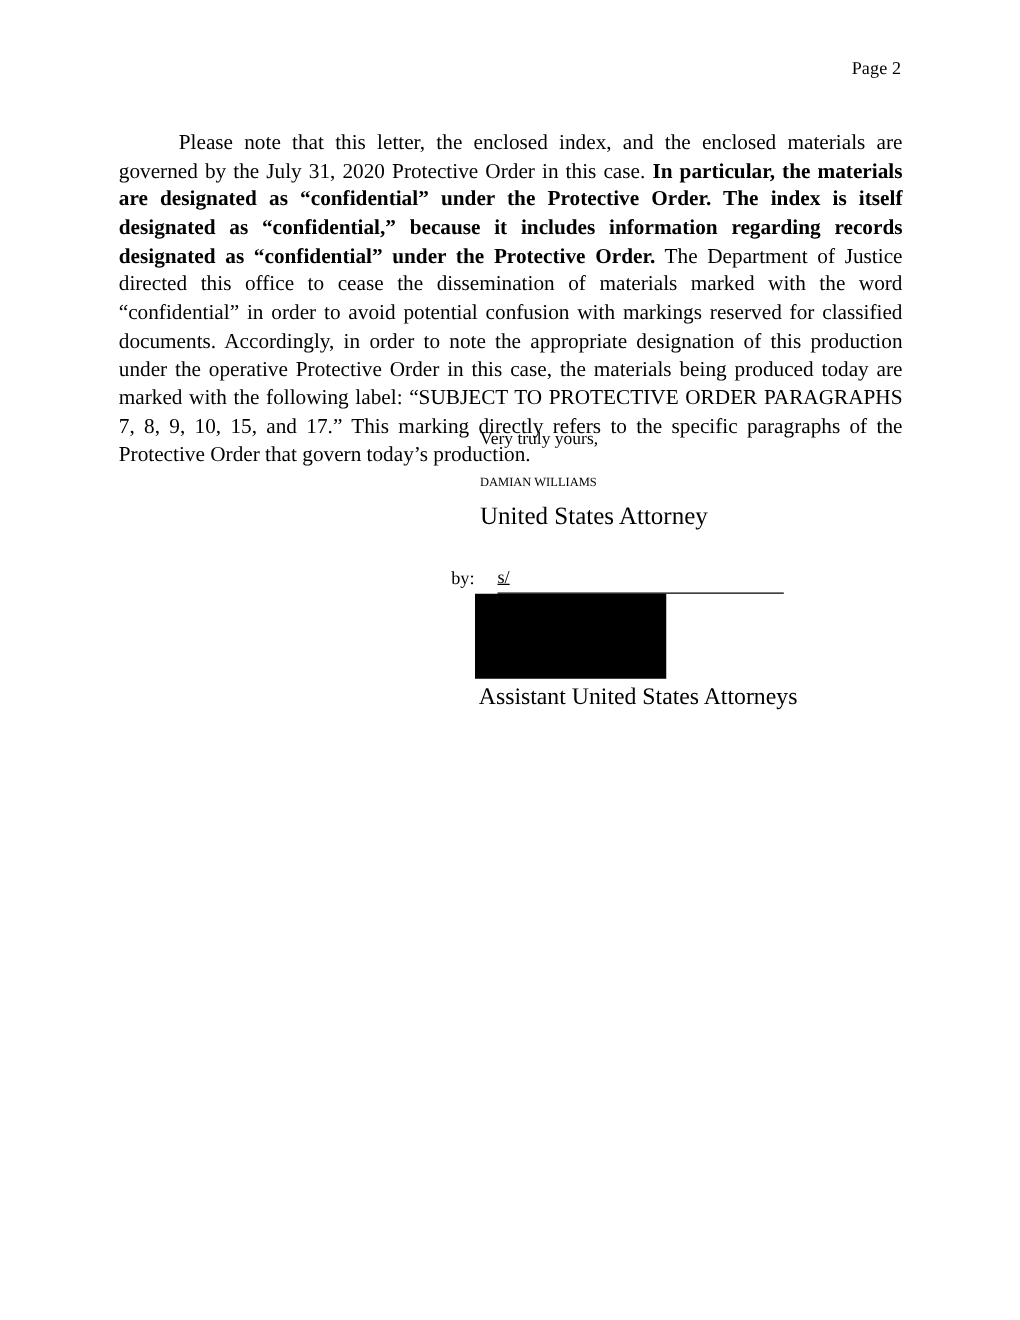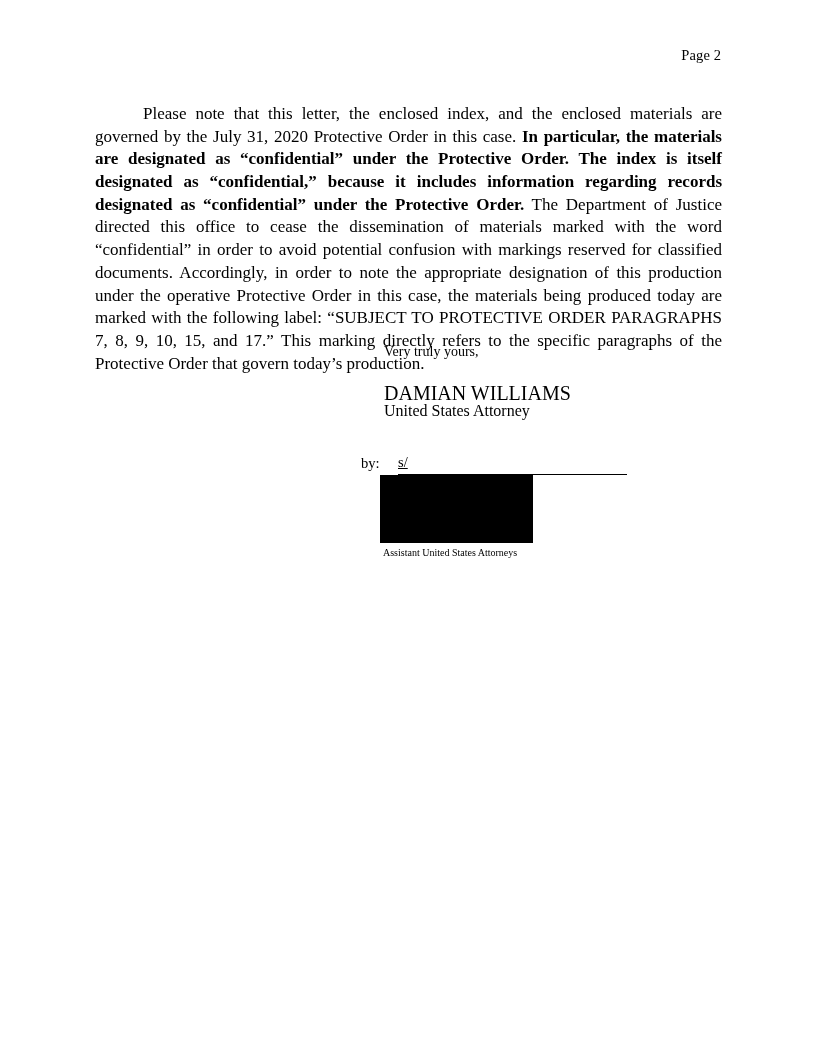--- a/index.html
+++ b/index.html
@@ -55,28 +55,28 @@
     position: absolute;
     left: 384px;
     top: 343px;
     font-size: 14px;
     line-height: 1.35;
   }
   .signer-name {
     position: absolute;
     left: 384px;
     top: 380px;
-    font-size: 20px;
+    font-size: 10px;
     line-height: 1.33;
   }
   .signer-title {
     position: absolute;
     left: 384px;
     top: 400px;
-    font-size: 16px;
+    font-size: 20px;
     line-height: 1.33;
   }
   .by-line {
     position: absolute;
     left: 361px;
     top: 455px;
     font-size: 14.6px;
     text-align: center;
   }
   .sig-mark {
@@ -99,21 +99,21 @@
     left: 380px;
     top: 475px;
     width: 153px;
     height: 68px;
     background: #000000;
   }
   .attorneys-line {
     position: absolute;
     left: 383px;
     top: 547px;
-    font-size: 10px;
+    font-size: 19px;
   }
 </style>
 </head>
 <body>
 
 <div class="page">
 
   <div class="page-number">Page 2</div>
 
   <div class="body-block">

